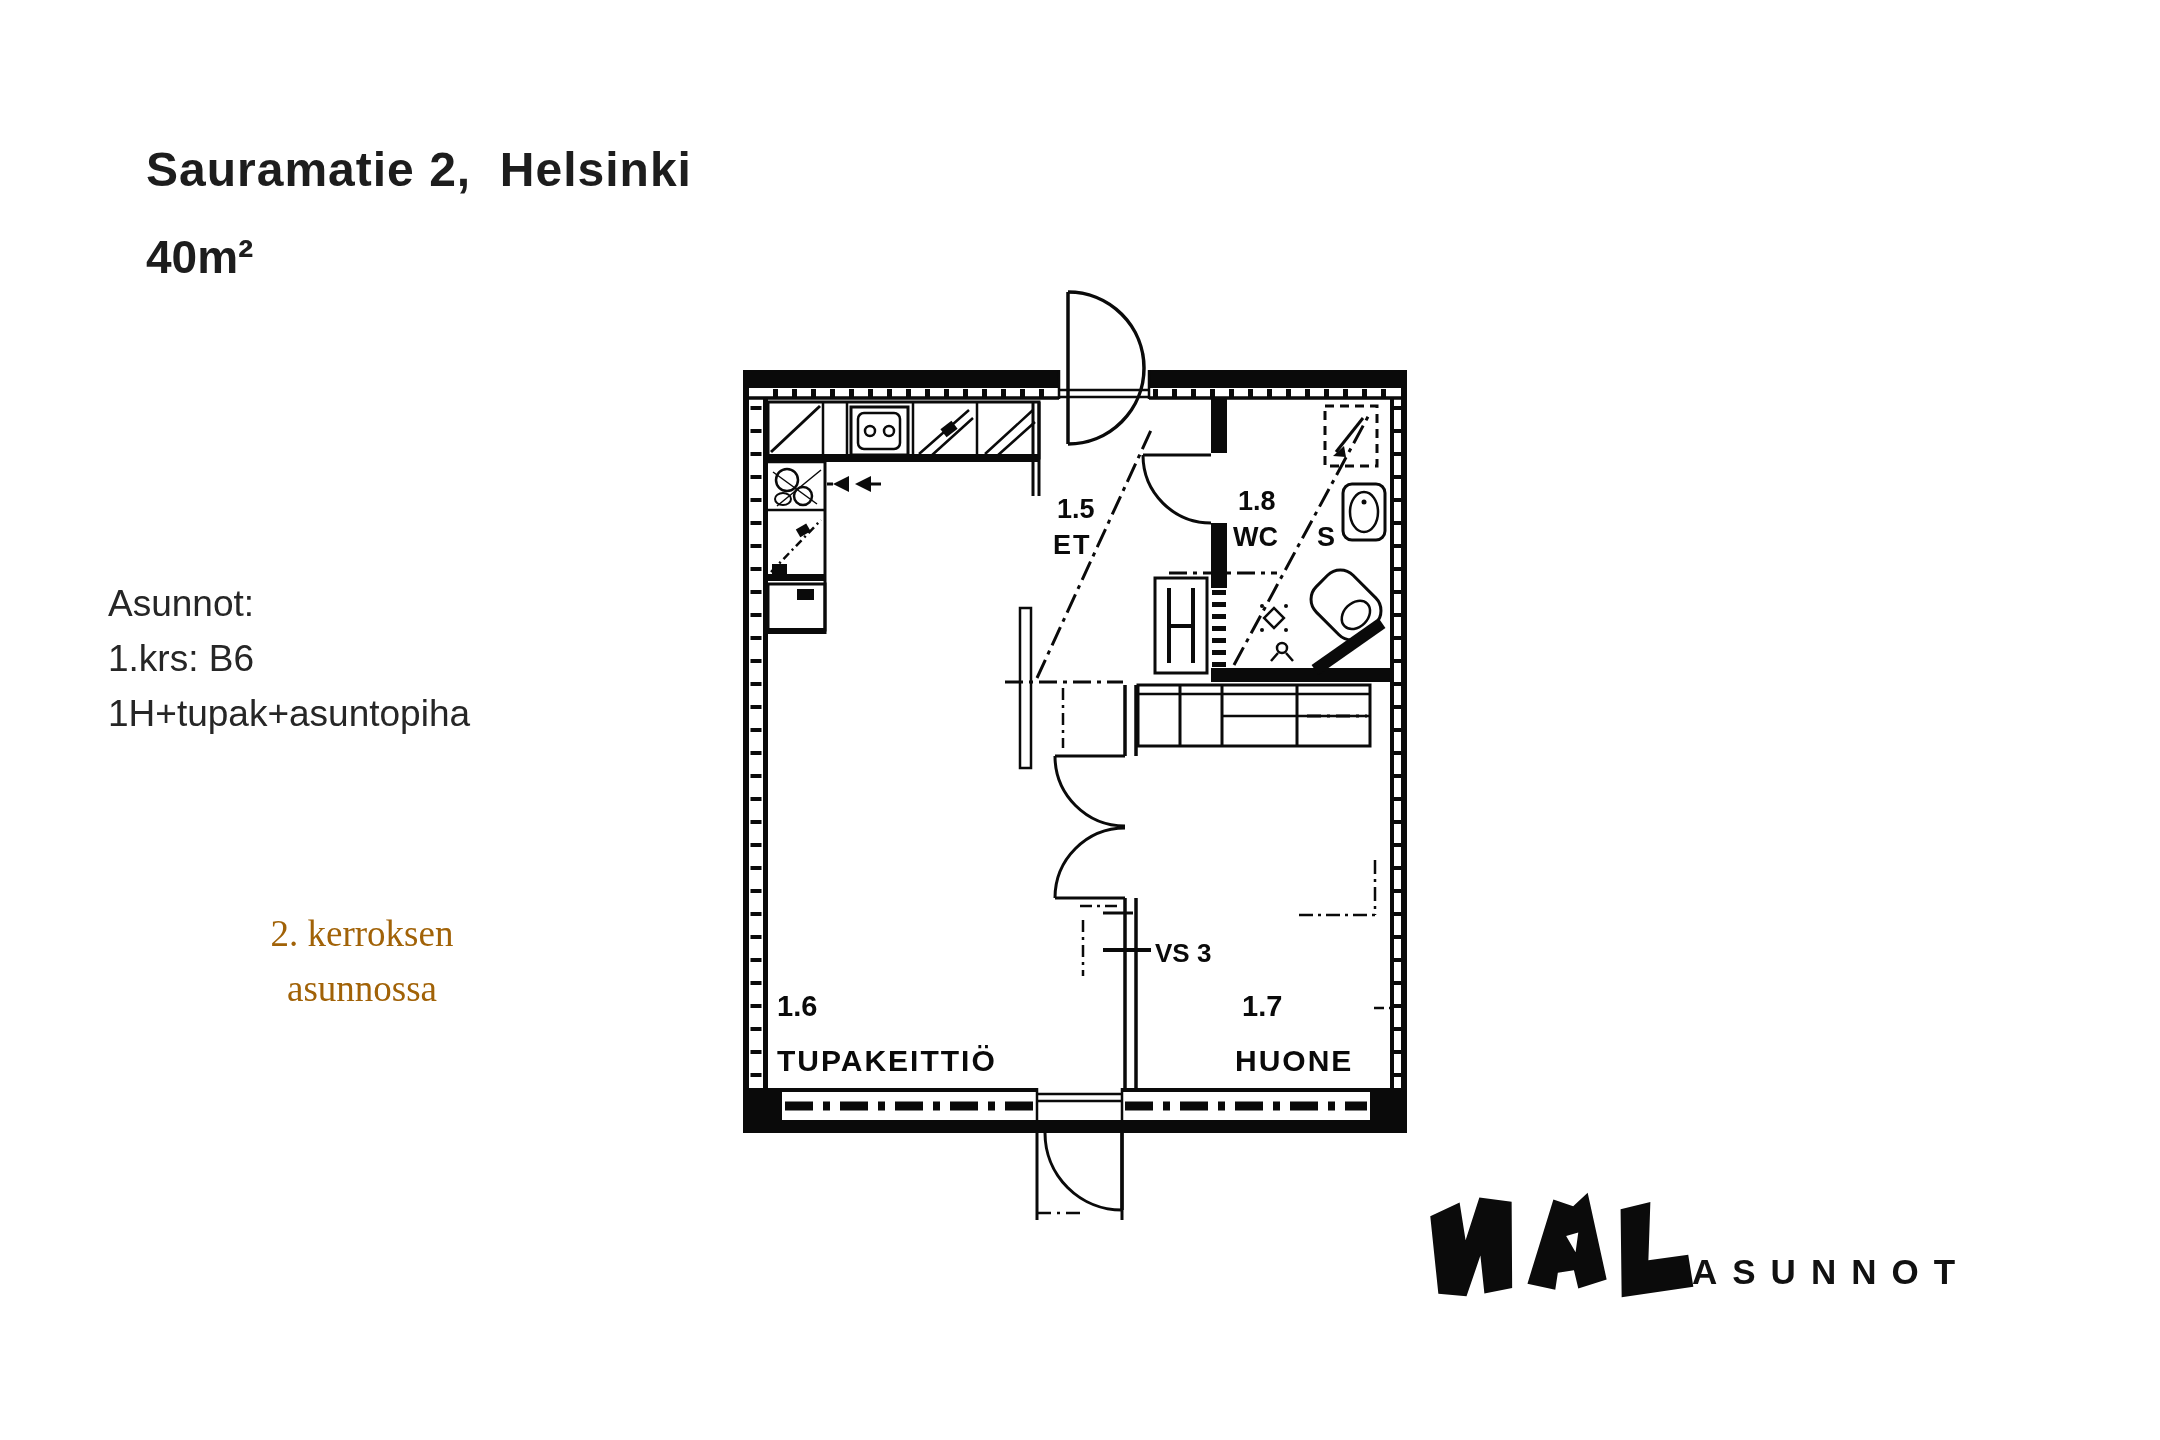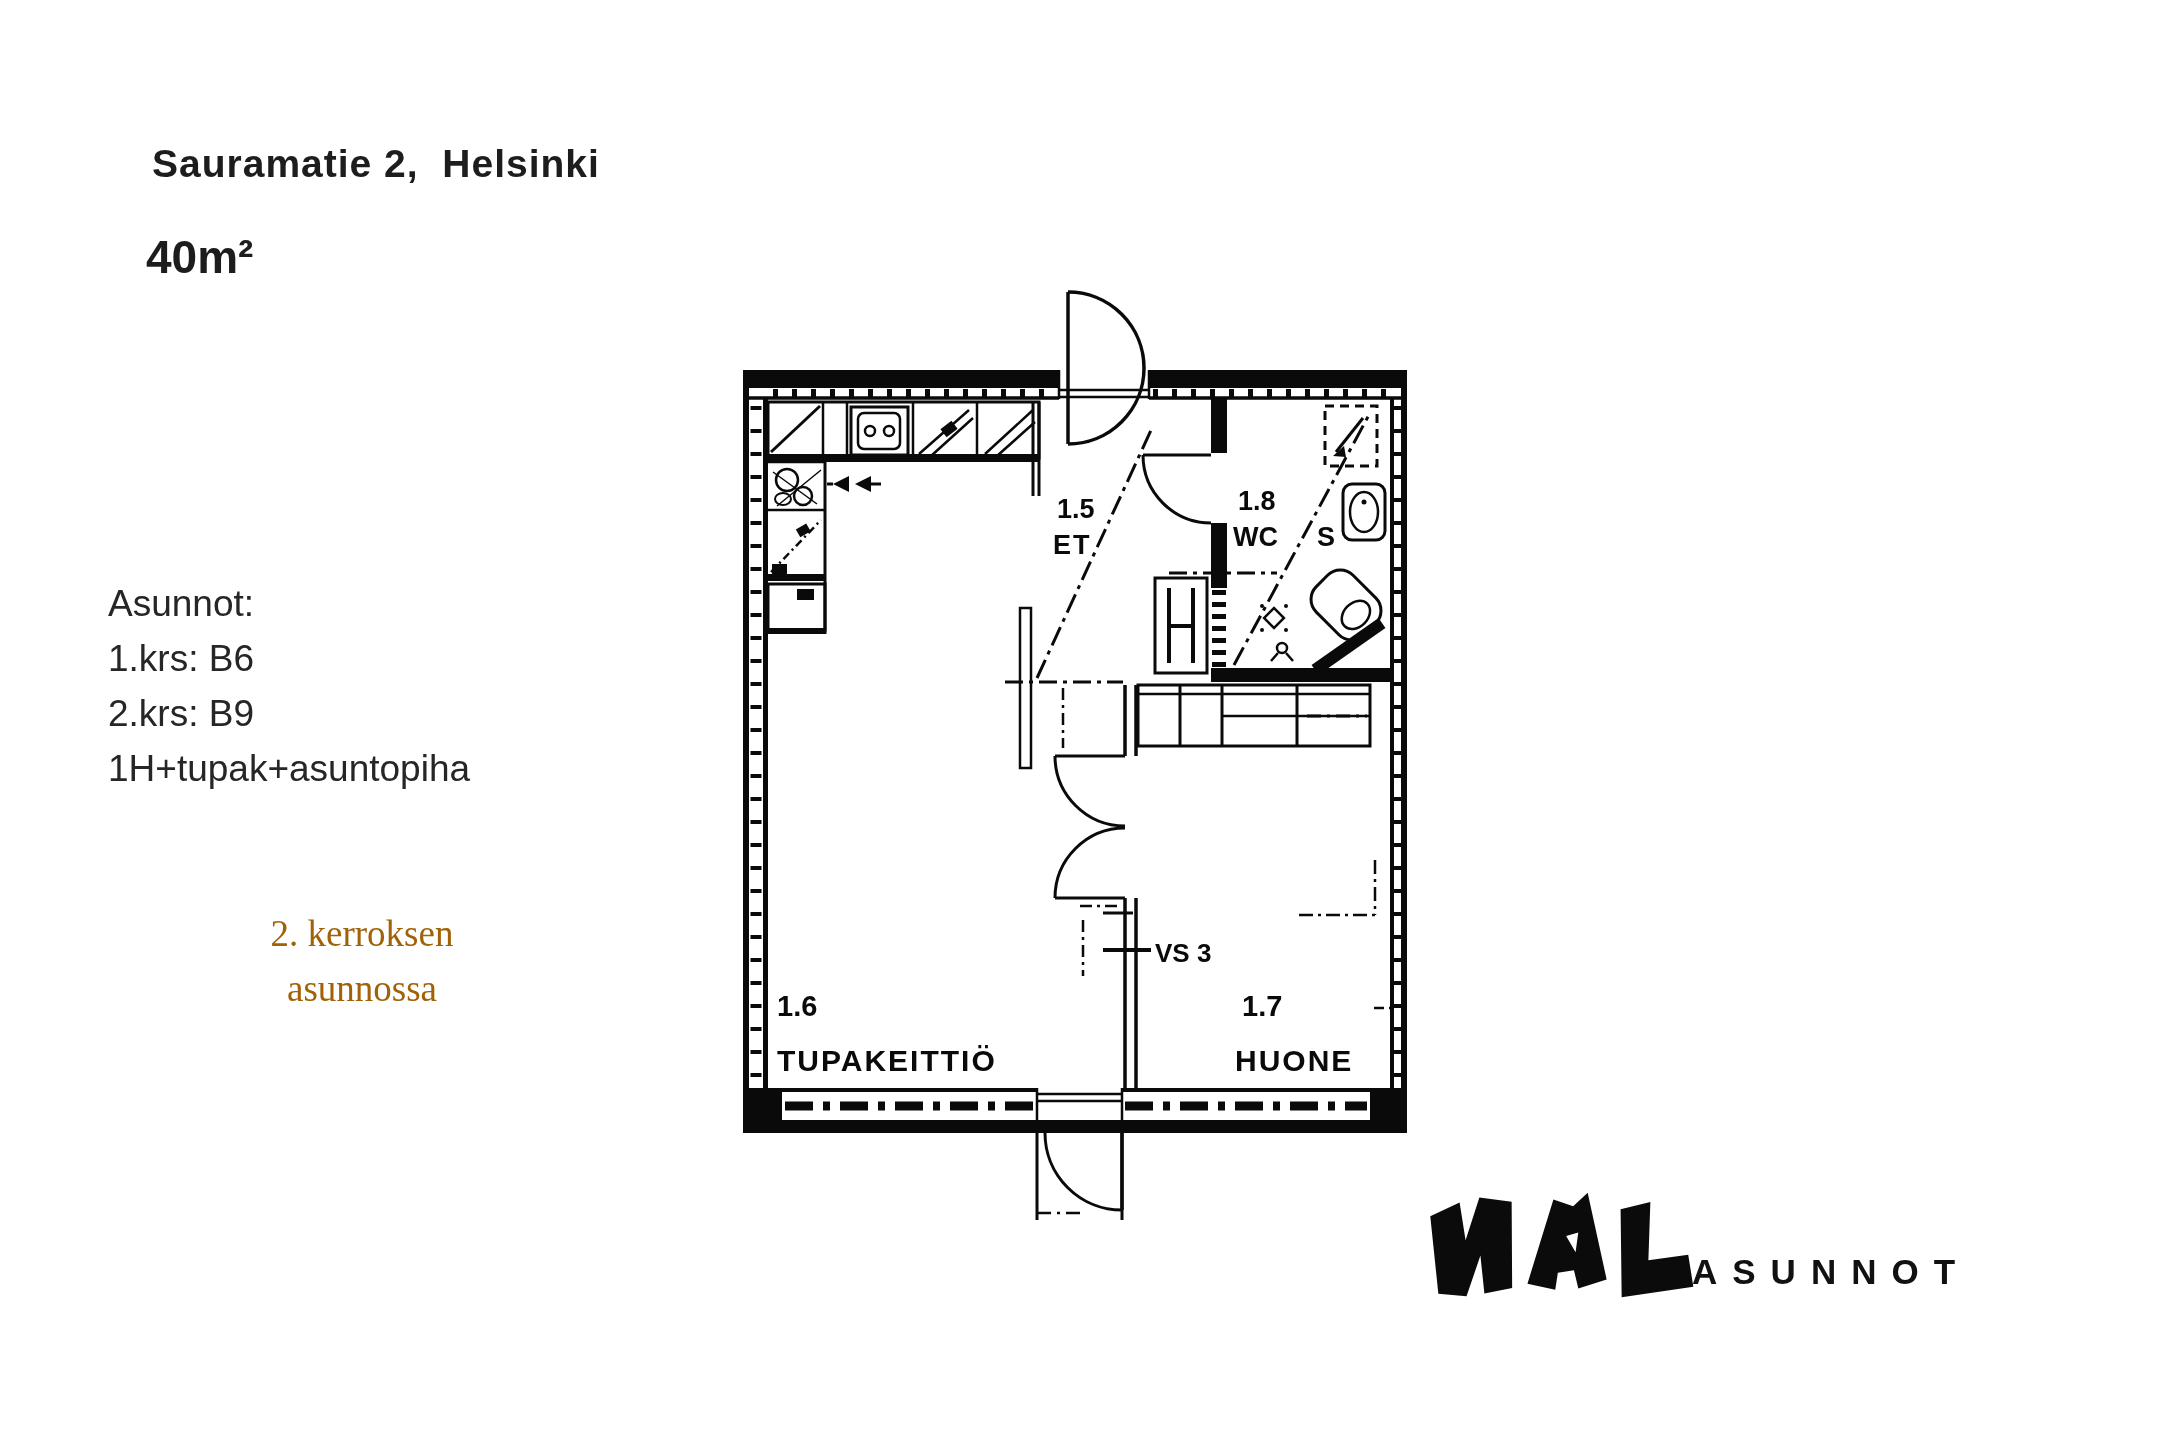--- a/index.html
+++ b/index.html
@@ -1,19 +1,19 @@
 <!DOCTYPE html>
 <html><head>
 <meta charset="utf-8">
 <style>
   html,body{margin:0;padding:0;background:#fff;}
   body{width:2160px;height:1440px;position:relative;overflow:hidden;
        font-family:"Liberation Sans",sans-serif;color:#1f1f1f;}
   .abs{position:absolute;}
-  .title{left:152px;top:142px;font-size:39px;font-weight:bold;color:#1d1d1d;
+  .title{left:146px;top:142px;font-size:48px;font-weight:bold;color:#1d1d1d;
          letter-spacing:1px;white-space:pre;}
   .area{left:146px;top:230px;font-size:46px;font-weight:bold;color:#1d1d1d;}
   .infoblock{left:108px;top:576px;width:540px;
              font-size:37px;line-height:55px;color:#262626;}
   .noteblock{left:92px;top:906px;width:540px;text-align:center;
              font-size:37px;line-height:55px;color:#a16207;font-family:Liberation Serif, serif;}
   .planwrap{left:737px;top:258px;width:690px;height:1000px;}
   .logo-nal{left:1430px;top:1186px;width:270px;height:118px;}
   .logo-word{left:1692px;top:1252px;font-size:35px;font-weight:bold;
              letter-spacing:15px;color:#111;}
@@ -22,21 +22,20 @@
 </style>
 </head>
 <body>
 
 <div class="abs title">Sauramatie 2,  Helsinki</div>
 <div class="abs area">40m²</div>
 
 <div class="abs infoblock">
   <div>Asunnot:</div>
   <div>1.krs: B6</div>
-  <div>2.krs: B9</div>
   <div>1H+tupak+asuntopiha</div>
 </div>
 
 <div class="abs noteblock">
   <div>2. kerroksen</div>
   <div>asunnossa</div>
 </div>
 
 <svg class="abs planwrap" viewBox="0 0 690 1000" xmlns="http://www.w3.org/2000/svg">
 

